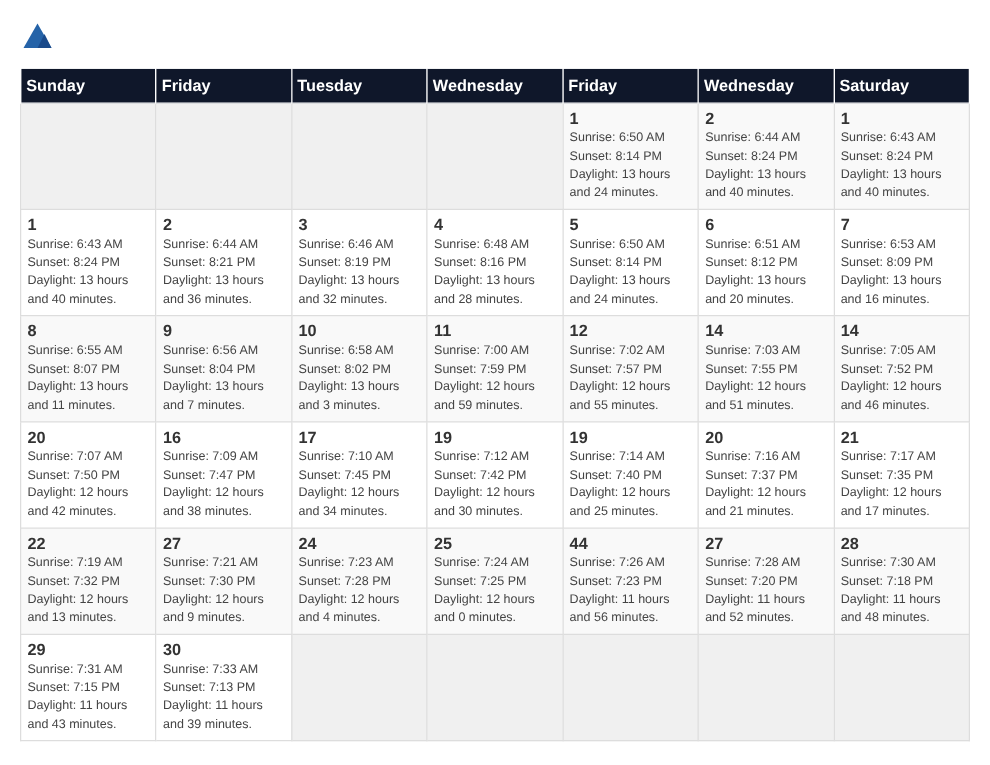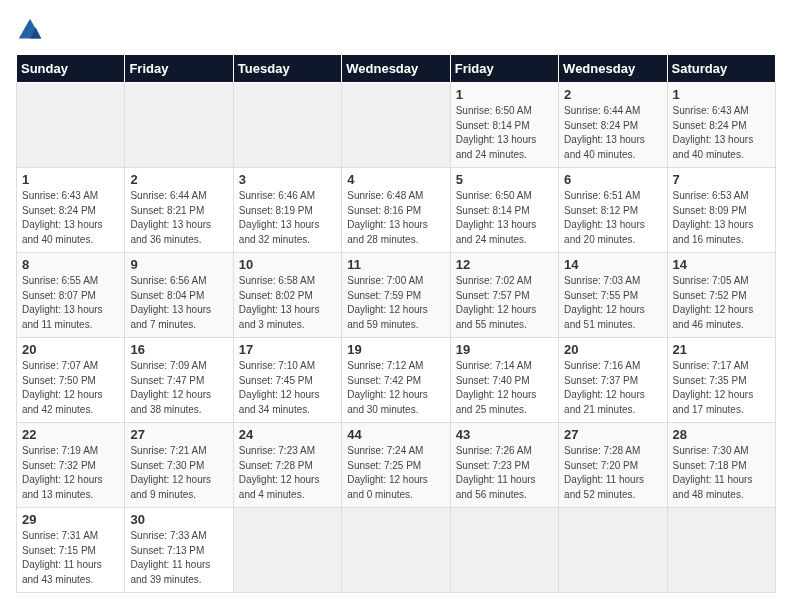--- a/index.html
+++ b/index.html
@@ -242,25 +242,25 @@
         </td>
         <td>
           <span class="day-num">27</span>
           <div class="cell-content">Sunrise: 7:21 AM<br>Sunset: 7:30 PM<br>Daylight: 12 hours and 9 minutes.</div>
         </td>
         <td>
           <span class="day-num">24</span>
           <div class="cell-content">Sunrise: 7:23 AM<br>Sunset: 7:28 PM<br>Daylight: 12 hours and 4 minutes.</div>
         </td>
         <td>
+          <span class="day-num">25</span>
+          <div class="cell-content">Sunrise: 7:24 AM<br>Sunset: 7:25 PM<br>Daylight: 12 hours and 0 minutes.</div>
+        </td>
+        <td>
           <span class="day-num">44</span>
-          <div class="cell-content">Sunrise: 7:24 AM<br>Sunset: 7:25 PM<br>Daylight: 12 hours and 0 minutes.</div>
-        </td>
-        <td>
-          <span class="day-num">43</span>
           <div class="cell-content">Sunrise: 7:26 AM<br>Sunset: 7:23 PM<br>Daylight: 11 hours and 56 minutes.</div>
         </td>
         <td>
           <span class="day-num">27</span>
           <div class="cell-content">Sunrise: 7:28 AM<br>Sunset: 7:20 PM<br>Daylight: 11 hours and 52 minutes.</div>
         </td>
         <td>
           <span class="day-num">28</span>
           <div class="cell-content">Sunrise: 7:30 AM<br>Sunset: 7:18 PM<br>Daylight: 11 hours and 48 minutes.</div>
         </td>

